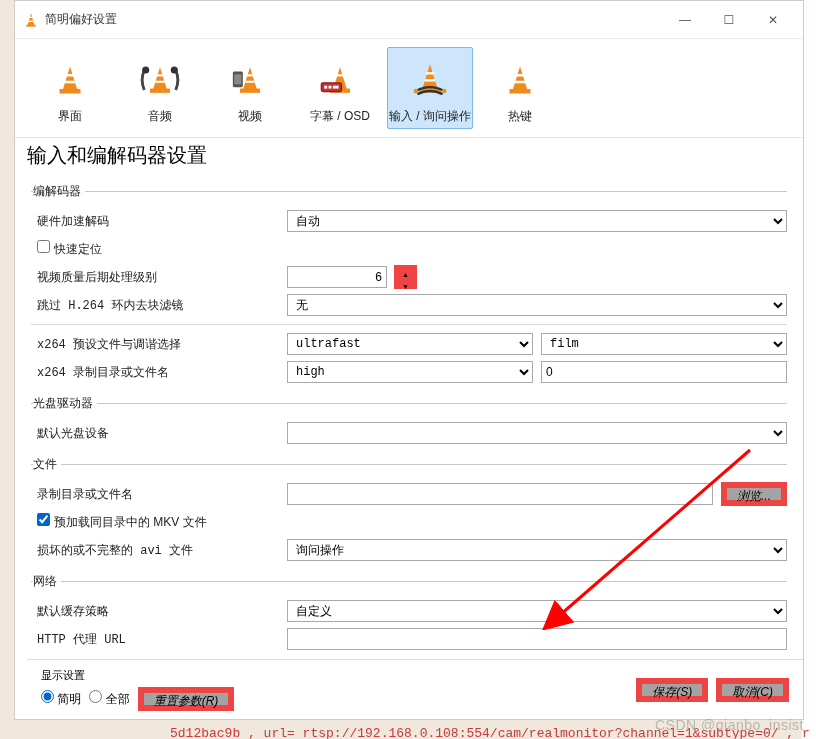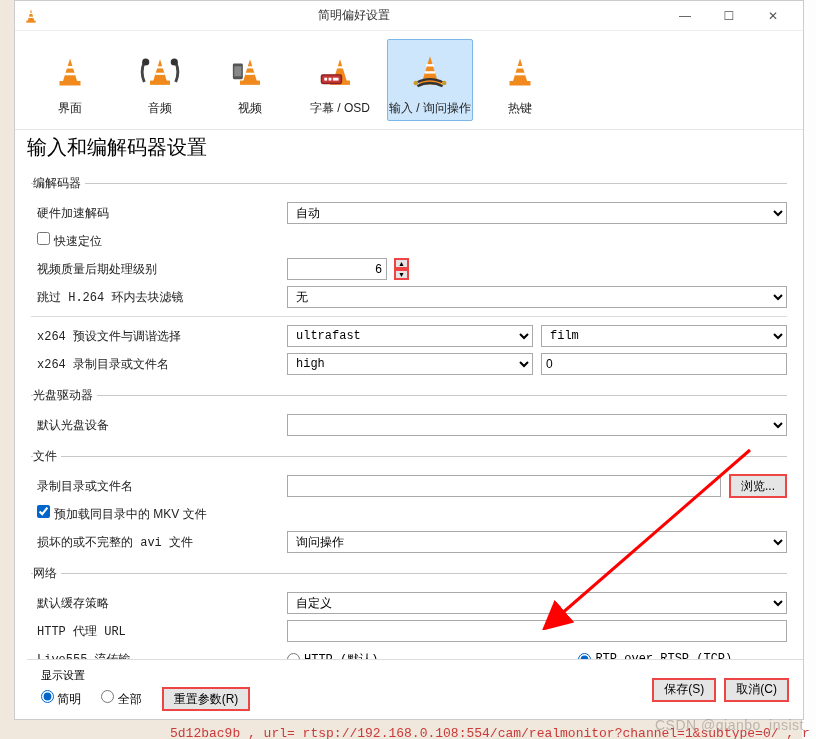--- a/index.html
+++ b/index.html
@@ -1,46 +1,46 @@
 <!DOCTYPE html>
 <html><head>
 <meta charset="utf-8">
 <style>
 * { box-sizing: border-box; margin: 0; padding: 0; }
 body { font-family: "Microsoft YaHei", Arial, sans-serif; font-size: 12px; background: #f0e8dc; width: 816px; height: 739px; position: relative; overflow: hidden; }
 .window { position: absolute; left: 14px; top: 0; width: 790px; height: 720px; background: #fff; border: 1px solid #ccc; }
-.titlebar { height: 30px; display: flex; align-items: center; padding: 0 8px; background: #fff; border-bottom: 1px solid #eee; text-align: center; }
+.titlebar { height: 38px; display: flex; align-items: center; padding: 0 8px; background: #fff; border-bottom: 1px solid #eee; }
 .titlebar .vlc-icon { width: 16px; height: 16px; margin-right: 6px; }
 .titlebar .title { flex: 1; color: #333; font-size: 12px; }
 .titlebar .winbtn { width: 44px; height: 28px; display: flex; align-items: center; justify-content: center; color: #555; }
 .tabs { display: flex; padding: 8px 12px 8px 12px; gap: 4px; border-bottom: 1px solid #e6e6e6; }
 .tab { width: 86px; height: 82px; display: flex; flex-direction: column; align-items: center; justify-content: center; border: 1px solid transparent; border-radius: 2px; padding-top: 6px; }
 .tab.selected { background: #cde6fb; border: 1px solid #7db7e8; }
 .tab .cone { width: 44px; height: 44px; display: flex; align-items: center; justify-content: center; }
 .tab .lbl { margin-top: 6px; font-size: 12px; color: #222; }
 .heading { padding: 4px 12px 8px 12px; font-size: 20px; color: #000000; font-family: SimSun, serif; }
 .content { padding: 0 16px 0 16px; overflow: hidden; }
 fieldset { border: none; border-top: 1px solid #c8c8c8; margin: 6px 0 4px 0; padding: 6px 0 2px 0; }
 fieldset legend { padding: 0 4px 0 0; color: #222; font-size: 12px; margin-left: 2px; }
 .row { display: flex; align-items: center; min-height: 26px; margin: 2px 0; }
 .lbl-col { width: 256px; padding-left: 6px; color: #222; font-size: 12px; }
 .ctrl-col { flex: 1; display: flex; gap: 8px; align-items: center; }
 select, input[type="text"] { border: 1px solid #a9a9a9; font-size: 12px; height: 22px; padding: 1px 4px; background: #fff; font-family: inherit; }
 select { width: 100%; }
 .spin { width: 100px; text-align: right; }
 .half { width: calc(50% - 4px); }
 .chk { margin-right: 4px; accent-color: #0066cc; }
-.btn { border: 2px solid #ef4444; background: #e5e5e5; height: 24px; padding: 0 10px; font-size: 12px; font-family: inherit; }
+.btn { border: 6px solid #ef4444; background: #a3a3a3; height: 24px; padding: 0 10px; font-size: 12px; font-family: inherit; font-style: italic; }
 .radio-row { display: flex; gap: 60px; align-items: center; padding-left: 0; }
 .radio-group { display: flex; align-items: center; gap: 4px; }
 input[type="radio"] { accent-color: #0066cc; }
 .mono { font-family: "Courier New", monospace; font-size: 12px; }
 .footer { position: absolute; bottom: 0; left: 12px; right: 0; border-top: 1px solid #ddd; padding: 8px 14px; display: flex; align-items: center; background: #fff; }
 .footer .left { display: flex; flex-direction: column; gap: 2px; }
-.footer .radios { display: flex; gap: 20px; align-items: center; }
+.footer .radios { display: flex; gap: 8px; align-items: center; }
 .footer .right { margin-left: auto; display: flex; gap: 8px; }
 .arrow { position: absolute; pointer-events: none; }
 .watermark { position: absolute; right: 12px; bottom: 6px; color: rgba(120,120,120,0.45); font-size: 14px; font-family: Arial; letter-spacing: 0.5px; margin-top: 21px; }
 .bg-text { position: absolute; bottom: -2px; left: 170px; font-family: "Courier New", monospace; font-size: 13px; color: #c93a3a; white-space: nowrap; }
 .side-strip { position: absolute; right: 0; top: 0; width: 14px; height: 739px; background: #fdfdfd; }
 </style>
 </head>
 <body>
 
 <div class="side-strip"></div>

